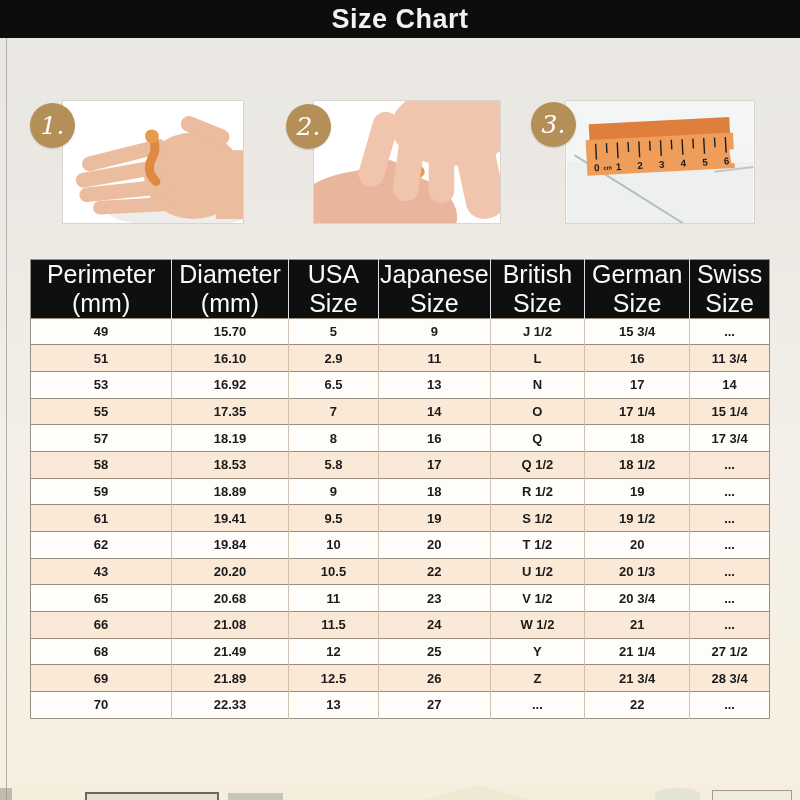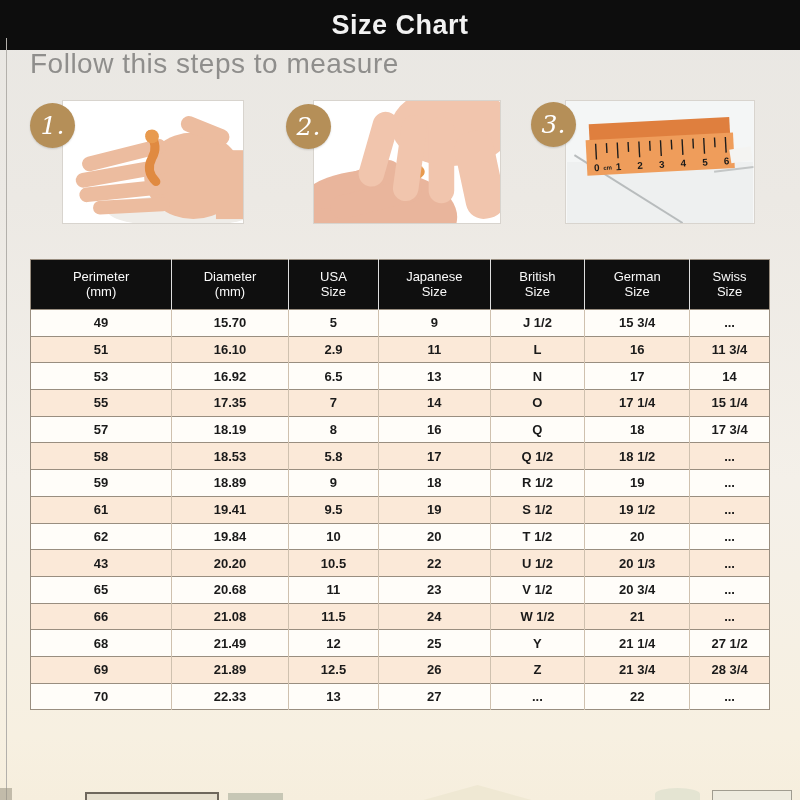--- a/index.html
+++ b/index.html
@@ -2,21 +2,21 @@
 <html><head>
 <meta charset="utf-8">
 <style>
   html,body{margin:0;padding:0;background:#dddbd7;}
   .page{position:relative;width:800px;height:800px;overflow:hidden;margin:0 auto;
     font-family:"Liberation Sans",sans-serif;
     background:linear-gradient(180deg,#e9e7e3 0%,#ece9e4 25%,#f4f0e9 60%,#f7f0e1 92%,#f6eedd 100%);}
   .left-edge{position:absolute;left:6px;top:38px;bottom:0;width:1px;background:#b3b0ab;}
 
   
-  .titlebar{position:absolute;top:0;left:0;right:0;height:50px;background:#0d0d0d;
+  .titlebar{position:absolute;top:0;left:0;right:0;height:38px;background:#0d0d0d;
     display:flex;align-items:center;justify-content:center;}
   .titlebar h1{margin:0;color:#f2f2f2;font-size:27px;font-weight:600;letter-spacing:.5px;}
 
   
   .instructions{position:absolute;top:48px;left:30px;margin:0;font-size:28px;font-weight:400;
     color:#8f8e8c;letter-spacing:.5px;}
 
   
   .photo{position:absolute;top:100px;height:124px;background:#fff;border:1px solid #d8d4ce;
     box-sizing:border-box;overflow:hidden;}
@@ -28,21 +28,21 @@
     color:#fff;display:flex;align-items:center;justify-content:center;z-index:3;
     font-family:"DejaVu Serif",serif;font-style:italic;font-size:25px;line-height:1;
     box-shadow:0 1px 2px rgba(0,0,0,.15);}
   #badge1{left:30px;top:103px;}
   #badge2{left:286px;top:104px;}
   #badge3{left:531px;top:102px;}
 
   
   .size-table{position:absolute;top:259px;left:30px;width:740px;border-collapse:collapse;
     table-layout:fixed;border:1px solid #998e80;}
-  .size-table th{background:#0f0f0f;color:#fafafa;font-size:13px;font-weight:400;
+  .size-table th{background:#0f0f0f;color:#fafafa;font-size:25px;font-weight:400;
     height:49px;line-height:1.15;text-align:center;padding:0;border-left:1px solid #dedede;}
   .size-table th:first-child{border-left:none;}
   .size-table th .l1,.size-table th .l2{display:block;}
   .size-table td{height:25.7px;padding:0;text-align:center;font-size:13px;font-weight:700;
     color:#1a1a1a;border-top:1px solid #998e80;border-left:1px solid #cfc1af;}
   .size-table td:first-child{border-left:none;}
   .size-table tbody tr:nth-child(odd){background:#fffdf9;}
   .size-table tbody tr:nth-child(even){background:#fbe9d8;}
 
   
@@ -59,21 +59,20 @@
 <body>
 
 <div class="page">
 
   <header class="titlebar">
     <h1>Size Chart</h1>
   </header>
 
   <div class="left-edge"></div>
 
-  <h2 class="instructions">Follow this steps to measure</h2>
 
   <section>
 
     <div class="badge" id="badge1">
       <span>1.</span>
     </div>
     <div class="photo" id="photo1">
       <svg viewBox="0 0 182 124">
         <rect width="182" height="124" fill="#ffffff"></rect>
         <ellipse cx="120" cy="112" rx="75" ry="16" fill="#efede9"></ellipse>

